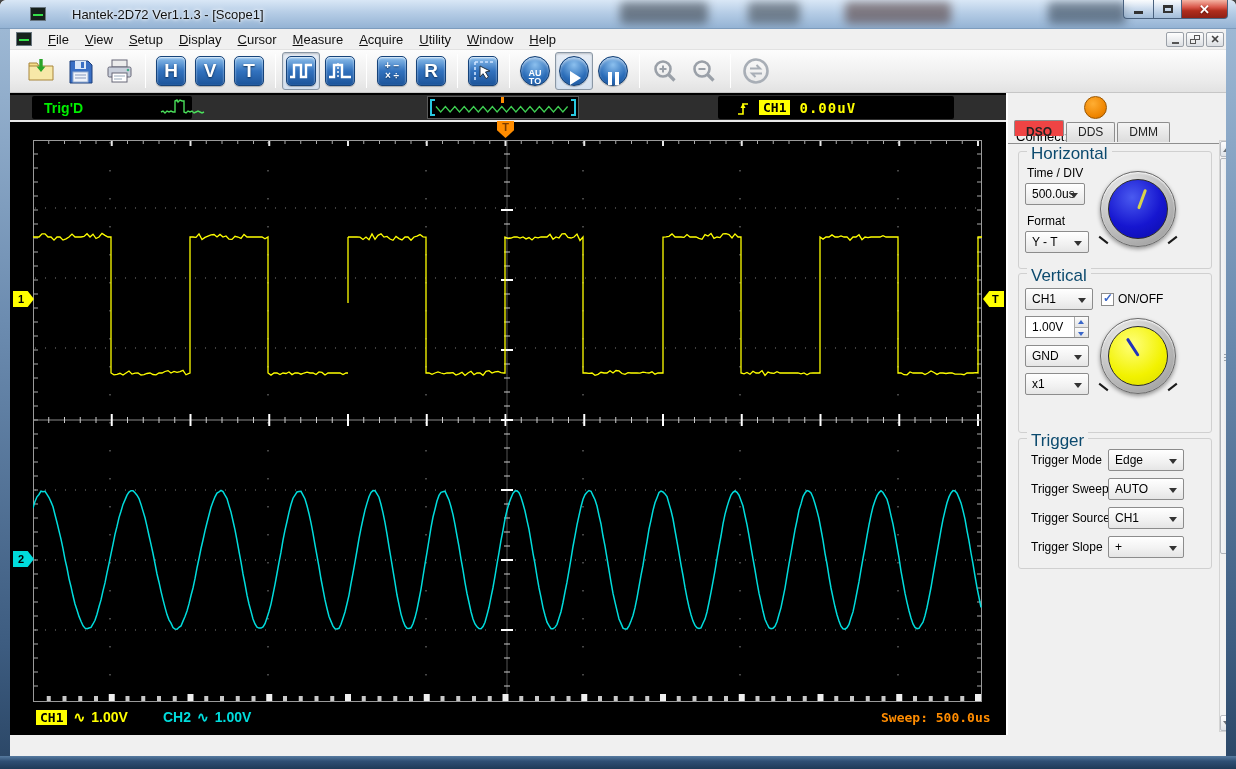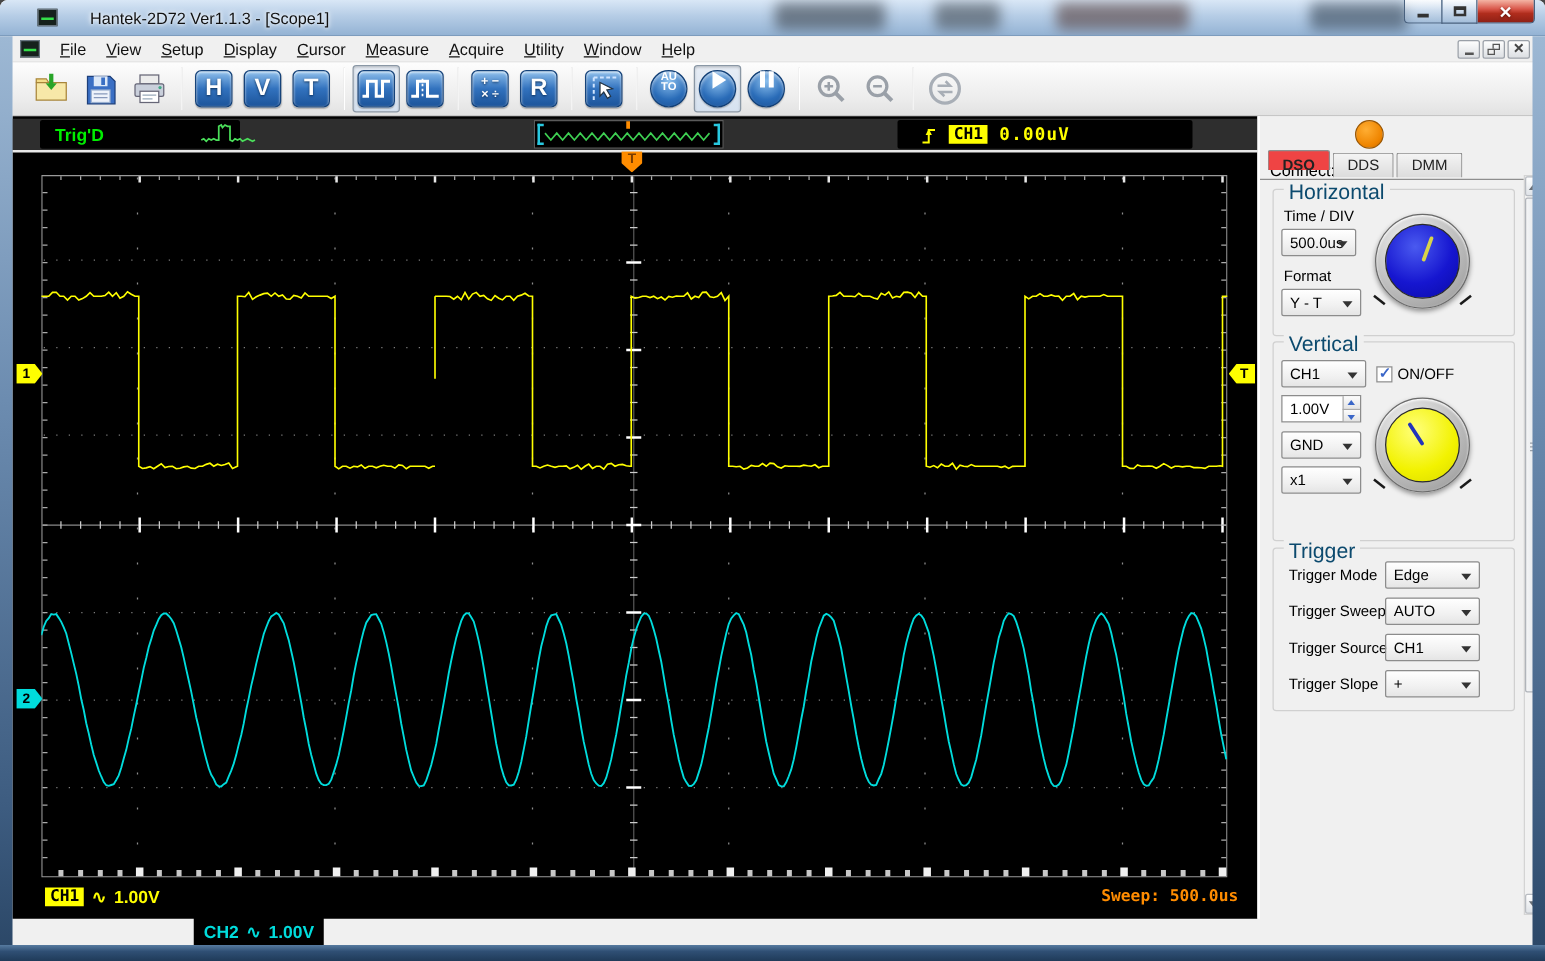--- a/index.html
+++ b/index.html
@@ -50,21 +50,21 @@
   .tbtn{width:38px;height:38px;display:flex;align-items:center;justify-content:center;
     border:1px solid transparent;border-radius:3px;margin-right:1px;}
   .tbtn.pressed{border:1px solid #8a97a5;background:linear-gradient(#e7edf5,#d6e2f0);box-shadow:inset 0 1px 2px rgba(0,0,0,.2);}
   .tsep{width:1px;height:34px;background:#c8c8c8;border-right:1px solid #fff;margin:0 6px;}
   .tbtn-blue{width:30px;height:30px;border-radius:5px;border:1px solid #16437a;
     background:linear-gradient(#8fc0ec,#3272be 50%,#1c549a);display:flex;align-items:center;justify-content:center;
     color:#fff;font-size:19px;font-weight:bold;text-shadow:0 1px 2px #0c2d55;
     box-shadow:inset 0 1px 2px rgba(255,255,255,.8),0 1px 1px rgba(0,0,0,.25);}
   .tbtn-circle{width:30px;height:30px;border-radius:50%;border:1px solid #123f75;
     background:radial-gradient(circle at 50% 28%,#8cc0ee,#2a6cb8 60%,#1a4f92);
-    display:flex;align-items:flex-start;justify-content:center;
+    display:flex;align-items:flex-end;justify-content:center;
     box-shadow:inset 0 2px 3px rgba(255,255,255,.6),0 1px 1px rgba(0,0,0,.25);}
   .auto-txt{color:#fff;font-size:9px;font-weight:bold;line-height:8px;text-align:center;}
   .play-tri{width:0;height:0;border-left:11px solid #fff;border-top:7px solid transparent;border-bottom:7px solid transparent;margin-left:3px;}
   .pause-bars{width:4px;height:13px;background:#fff;box-shadow:7px 0 0 #fff;margin-right:7px;}
   .math-glyph{flex-direction:column;font-size:10px;line-height:10px;font-weight:bold;}
   
   .scope-region{position:absolute;left:10px;top:93px;width:996px;height:642px;background:#000;}
   .readout-strip{position:absolute;left:0;top:2px;width:996px;height:25px;background:#2e2e2e;}
   .hsep{position:absolute;left:0;top:27px;width:996px;height:2px;background:#e8e8e8;}
   .trig-box{position:absolute;left:22px;top:1px;width:160px;height:23px;background:#000;border-radius:2px;
@@ -669,21 +669,21 @@
     <div class="trig-pos-marker">T</div>
     <div class="ch-marker right-tip" style="left:3px;top:198px;background:#ffff00;">1</div>
     <div class="ch-marker right-tip" style="left:3px;top:458px;background:#00dcdc;">2</div>
     <div class="ch-marker left-tip" style="left:973px;top:198px;background:#ffff00;">T</div>
 
     <div class="scope-footer-chip" style="left:18px;">
       <span class="ch-chip">CH1</span>
       <span style="color:#ffff00;">∿</span>
       <span style="color:#ffff00;">1.00V</span>
     </div>
-    <div class="scope-footer-chip" style="left:145px;margin-top:28px;">
+    <div class="scope-footer-chip" style="left:145px;">
       <span style="color:#00dcdc;">CH2</span>
       <span style="color:#00dcdc;">∿</span>
       <span style="color:#00dcdc;">1.00V</span>
     </div>
     <div class="scope-footer-chip" style="left:863px;font-size:13px;color:#ff8c00;">Sweep: 500.0us</div>
   </div>
 
   <div class="panel">
     <div class="connect-row">
       <span class="connect-label">Connect:</span>

